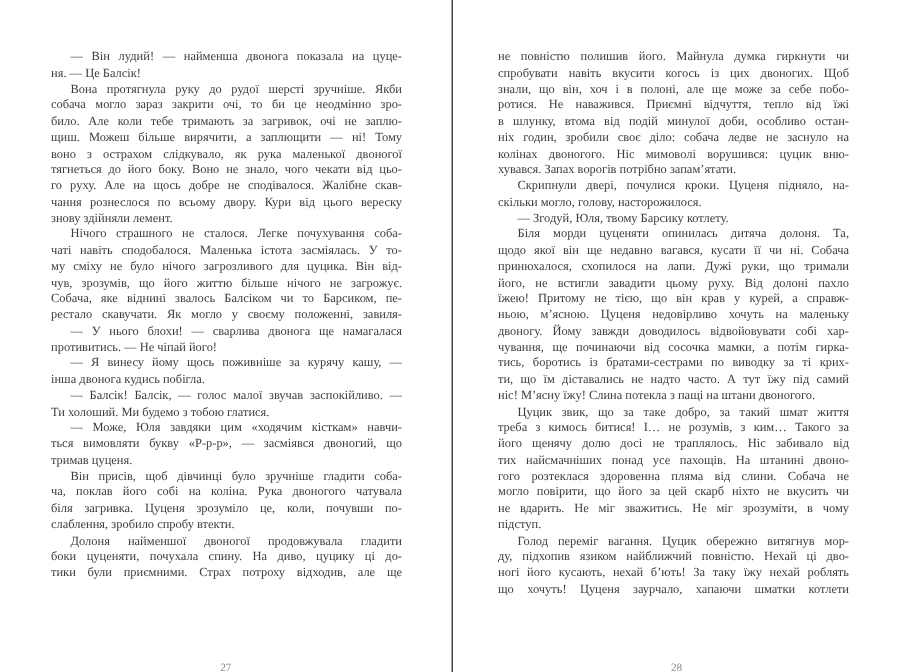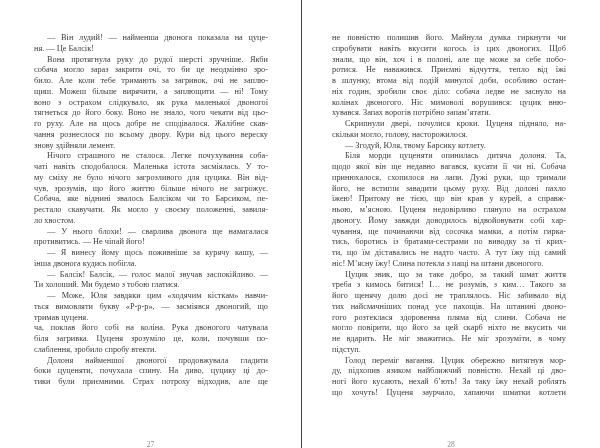--- a/index.html
+++ b/index.html
@@ -87,30 +87,30 @@
         <div class="ln">тягнеться до його боку. Воно не знало, чого чекати від цьо-</div>
         <div class="ln">го руху. Але на щось добре не сподівалося. Жалібне скав-</div>
         <div class="ln">чання рознеслося по всьому двору. Кури від цього вереску</div>
         <div class="ln end">знову здійняли лемент.</div>
         <div class="ln ind">Нічого страшного не сталося. Легке почухування соба-</div>
         <div class="ln">чаті навіть сподобалося. Маленька істота засміялась. У то-</div>
         <div class="ln">му сміху не було нічого загрозливого для цуцика. Він від-</div>
         <div class="ln">чув, зрозумів, що його життю більше нічого не загрожує.</div>
         <div class="ln">Собача, яке віднині звалось Балсіком чи то Барсиком, пе-</div>
         <div class="ln">рестало скавучати. Як могло у своєму положенні, завиля-</div>
-        <div class="ln end">ло хвостом.</div>
         <div class="ln ind">— У нього блохи! — сварлива двонога ще намагалася</div>
         <div class="ln end">противитись. — Не чіпай його!</div>
         <div class="ln ind">— Я винесу йому щось поживніше за курячу кашу, —</div>
         <div class="ln end">інша двонога кудись побігла.</div>
         <div class="ln ind">— Балсік! Балсік, — голос малої звучав заспокійливо. —</div>
         <div class="ln end">Ти холоший. Ми будемо з тобою глатися.</div>
         <div class="ln ind">— Може, Юля завдяки цим «ходячим кісткам» навчи-</div>
         <div class="ln">ться вимовляти букву «Р-р-р», — засміявся двоногий, що</div>
         <div class="ln end">тримав цуценя.</div>
+        <div class="ln ind">Він присів, щоб дівчинці було зручніше гладити соба-</div>
         <div class="ln">ча, поклав його собі на коліна. Рука двоногого чатувала</div>
         <div class="ln">біля загривка. Цуценя зрозуміло це, коли, почувши по-</div>
         <div class="ln end">слаблення, зробило спробу втекти.</div>
         <div class="ln ind">Долоня найменшої двоногої продовжувала гладити</div>
         <div class="ln">боки цуценяти, почухала спину. На диво, цуцику ці до-</div>
         <div class="ln">тики були приємними. Страх потроху відходив, але ще</div>
       </div>
     <div class="page-number">27</div>
   </div>
 
@@ -127,21 +127,21 @@
         <div class="ln">колінах двоногого. Ніс мимоволі ворушився: цуцик вню-</div>
         <div class="ln end">хувався. Запах ворогів потрібно запам’ятати.</div>
         <div class="ln ind">Скрипнули двері, почулися кроки. Цуценя підняло, на-</div>
         <div class="ln end">скільки могло, голову, насторожилося.</div>
         <div class="ln ind end">— Згодуй, Юля, твому Барсику котлету.</div>
         <div class="ln ind">Біля морди цуценяти опинилась дитяча долоня. Та,</div>
         <div class="ln">щодо якої він ще недавно вагався, кусати її чи ні. Собача</div>
         <div class="ln">принюхалося, схопилося на лапи. Дужі руки, що тримали</div>
         <div class="ln">його, не встигли завадити цьому руху. Від долоні пахло</div>
         <div class="ln">їжею! Притому не тією, що він крав у курей, а справж-</div>
-        <div class="ln">ньою, м’ясною. Цуценя недовірливо глянуло на острахом</div>
+        <div class="ln">ньою, м’ясною. Цуценя недовірливо хочуть на маленьку</div>
         <div class="ln">двоногу. Йому завжди доводилось відвойовувати собі хар-</div>
         <div class="ln">чування, ще починаючи від сосочка мамки, а потім гирка-</div>
         <div class="ln">тись, боротись із братами-сестрами по виводку за ті крих-</div>
         <div class="ln">ти, що їм діставались не надто часто. А тут їжу під самий</div>
         <div class="ln end">ніс! М’ясну їжу! Слина потекла з пащі на штани двоногого.</div>
         <div class="ln ind">Цуцик звик, що за таке добро, за такий шмат життя</div>
         <div class="ln">треба з кимось битися! І… не розумів, з ким… Такого за</div>
         <div class="ln">його щенячу долю досі не траплялось. Ніс забивало від</div>
         <div class="ln">тих найсмачніших понад усе пахощів. На штанині двоно-</div>
         <div class="ln">гого розтеклася здоровенна пляма від слини. Собача не</div>

